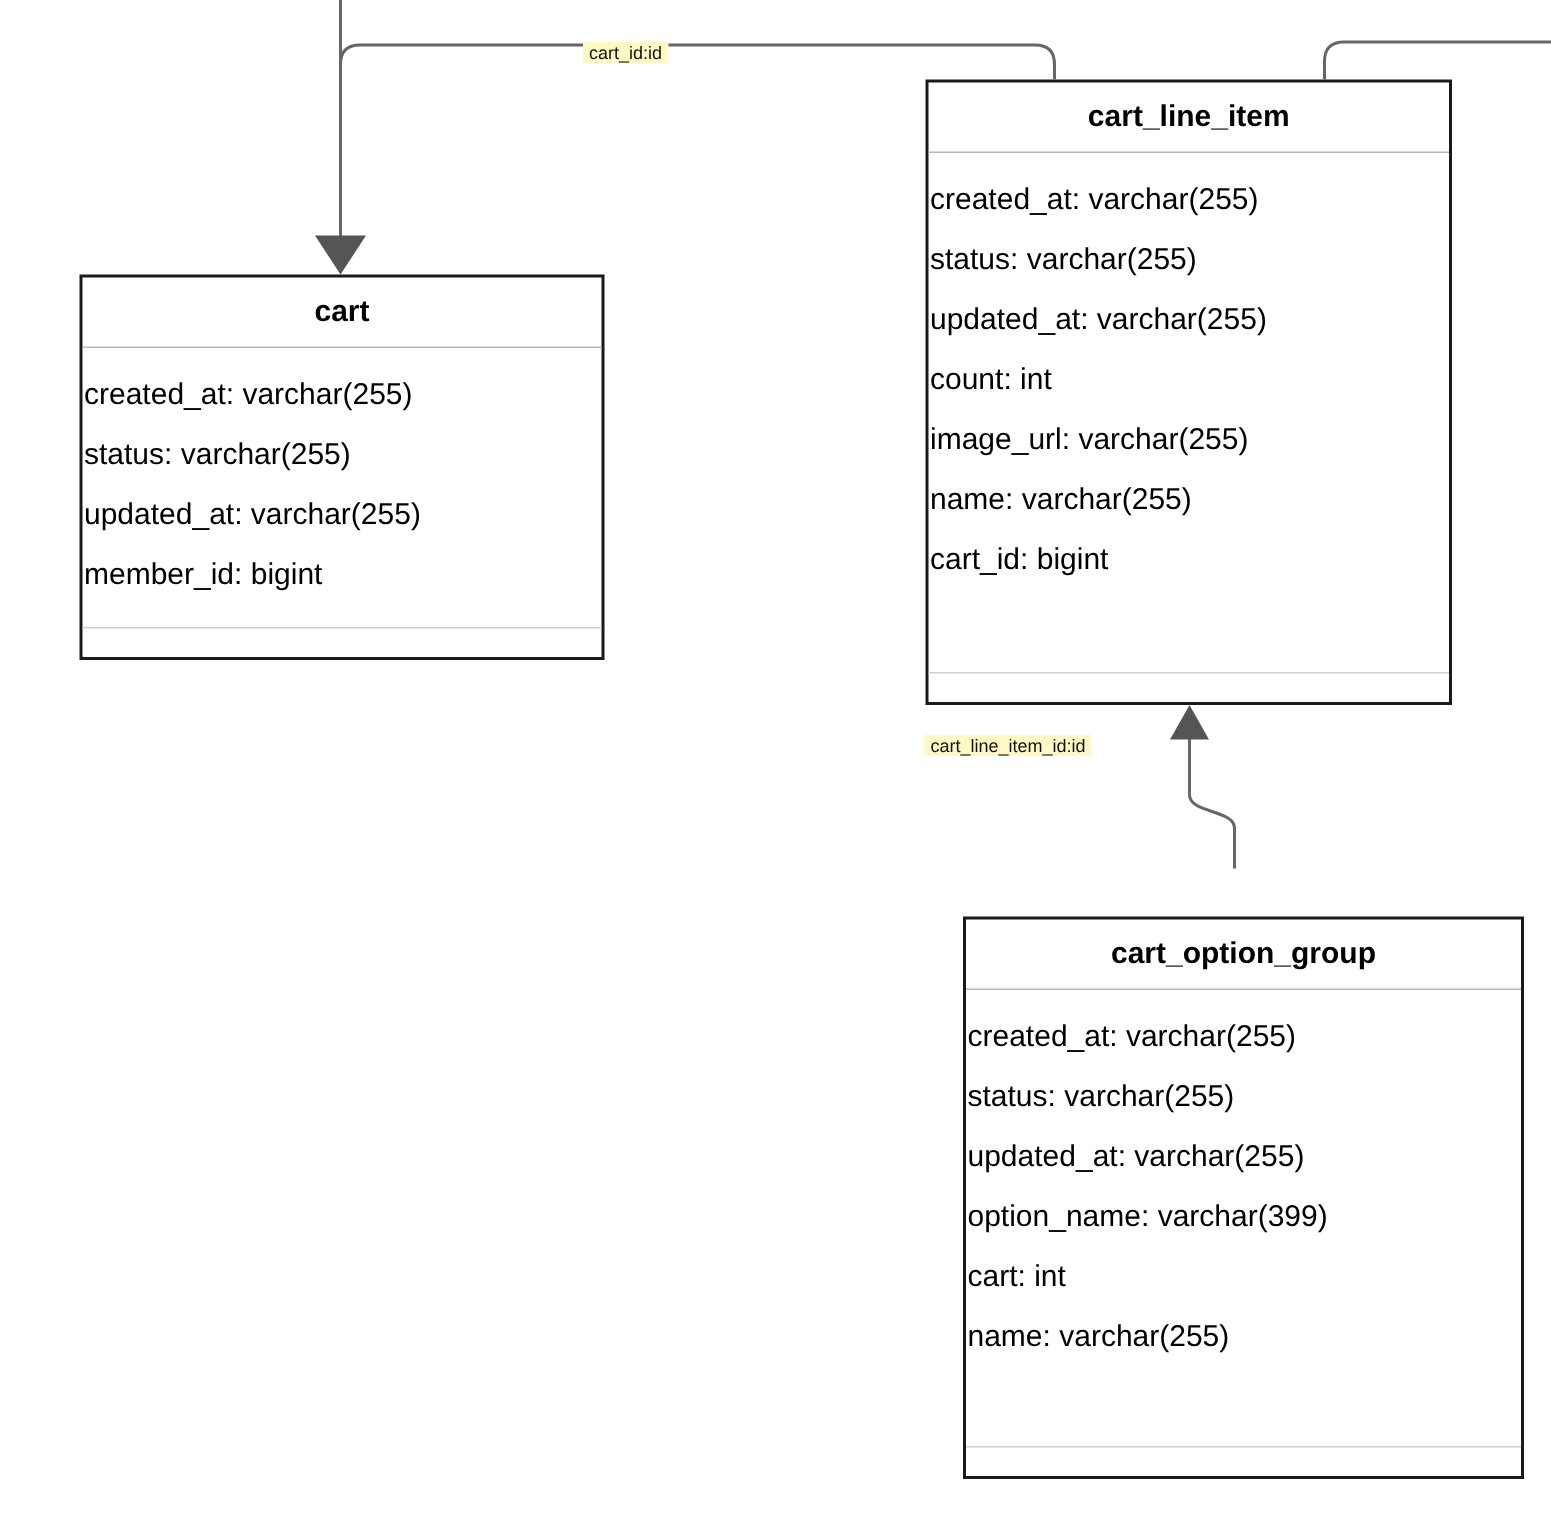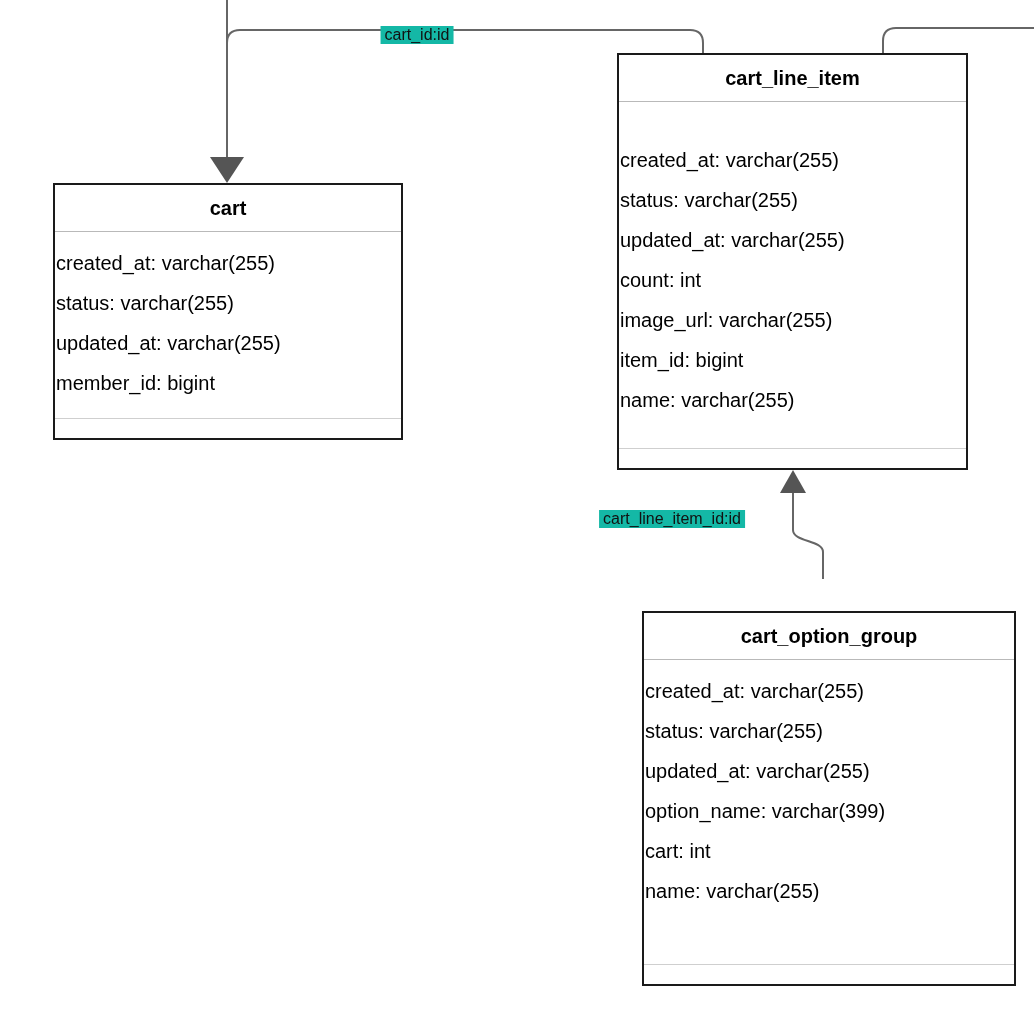--- a/index.html
+++ b/index.html
@@ -55,23 +55,23 @@
     color: #000000;
     white-space: nowrap;
   }
   .entity-footer {
     height: 19px;
     border-top: 1px solid #cfcfcf;
   }
   .edge-label {
     position: absolute;
     transform: translate(-50%, -50%);
-    background: #14b8a6;
+    background: #fef9c3;
     padding: 0 4px;
-    font-size: 16px;
+    font-size: 12px;
     color: #111111;
     white-space: nowrap;
   }
 </style>
 </head>
 <body>
 
 <div class="canvas">
 
   <svg class="edges-layer" viewBox="0 0 1034 1026" xmlns="http://www.w3.org/2000/svg">
@@ -83,42 +83,41 @@
     <polygon points="210,157 244,157 227,183" fill="#555555"></polygon>
 
     <path class="edge" d="M883 53 L883 41 Q883 28 896 28 L1034 28" stroke="#666666"></path>
 
     <path class="edge" d="M823 579 L823 552 C823 540 793 542 793 530 L793 492" stroke="#666666"></path>
 
     <polygon points="780,493 806,493 793,470" fill="#555555"></polygon>
   </svg>
 
   <div class="edge-label" style="left:417px; top:35px;">cart_id:id</div>
-  <div class="edge-label" style="left:672px; top:519px;">cart_line_item_id:id</div>
+  <div class="edge-label" style="left:672px; top:497px;">cart_line_item_id:id</div>
 
   <div class="entity" style="left:53px; top:183px; width:350px; height:257px;">
     <div class="entity-title">cart</div>
     <div class="entity-fields">
       <div class="field">created_at: varchar(255)</div>
       <div class="field">status: varchar(255)</div>
       <div class="field">updated_at: varchar(255)</div>
       <div class="field">member_id: bigint</div>
     </div>
     <div class="entity-footer"></div>
   </div>
 
-  <div class="entity" style="left:617px; top:53px; width:351px; height:417px;gap:27px;">
+  <div class="entity" style="left:617px; top:53px; width:351px; height:417px;">
     <div class="entity-title">cart_line_item</div>
     <div class="entity-fields">
       <div class="field">created_at: varchar(255)</div>
       <div class="field">status: varchar(255)</div>
       <div class="field">updated_at: varchar(255)</div>
       <div class="field">count: int</div>
       <div class="field">image_url: varchar(255)</div>
-      <div class="field">item_id: bigint</div>
       <div class="field">name: varchar(255)</div>
       <div class="field">cart_id: bigint</div>
     </div>
     <div class="entity-footer"></div>
   </div>
 
   <div class="entity" style="left:642px; top:611px; width:374px; height:375px;">
     <div class="entity-title">cart_option_group</div>
     <div class="entity-fields">
       <div class="field">created_at: varchar(255)</div>

